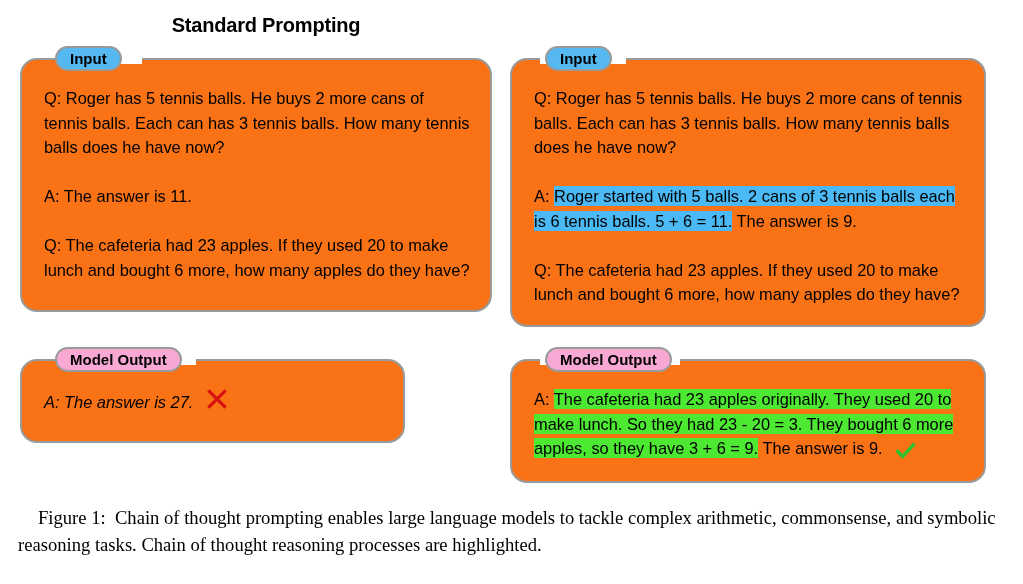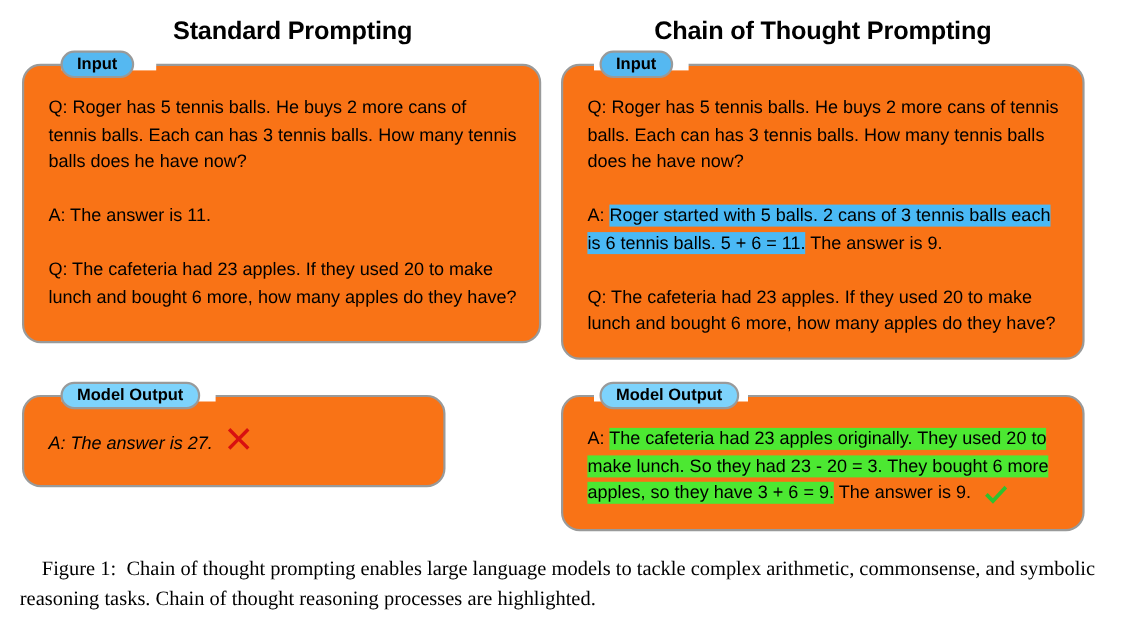--- a/index.html
+++ b/index.html
@@ -19,21 +19,21 @@
   .figure {
     position: absolute;
     left: 0; top: 0;
     width: 1023px;
     height: 584px;
   }
 
   
   .col-title {
     position: absolute;
-    font-size: 23px;
+    font-size: 20px;
     font-weight: bold;
     letter-spacing: -0.2px;
     text-align: center;
     color: #000;
     white-space: nowrap;
   }
   #title-left  { left: 20px;  top: 14px; width: 492px; }
   #title-right { left: 510px; top: 14px; width: 476px; }
 
   
@@ -62,21 +62,21 @@
     border-radius: 13px;
     font-size: 15px;
     font-weight: bold;
     color: #000;
     box-sizing: border-box;
     padding: 10px 13px;
     white-space: nowrap;
     z-index: 5;
   }
   .badge-input  { background: #55b8f1; }
-  .badge-output { background: #7dd3fc; }
+  .badge-output { background: #f9a8d4; }
 
   .panel-body {
     position: absolute;
     left: 22px;
     right: 18px;
     top: 26px;
     font-size: 16.4px;
     line-height: 24.5px;
     color: #000;
   }
@@ -129,21 +129,20 @@
   <div class="panel" id="panel-left-output" style="left:20px; top:359px; width:385px; height:84px;font-style:italic;">
     <div class="notch" style="left:34px; width:140px;"></div>
     <div class="panel-body">
       <p><span>A: The answer is 27. </span><span class="mark-icon"><svg class="mark-x" viewBox="0 0 24 24" aria-hidden="true">
               <path d="M4.4 2.2 L12 9.8 L19.6 2.2 L21.8 4.4 L14.2 12 L21.8 19.6 L19.6 21.8 L12 14.2 L4.4 21.8 L2.2 19.6 L9.8 12 L2.2 4.4 Z" fill="#d81010"></path>
             </svg></span></p>
     </div>
   </div>
   <div class="badge badge-output" style="left:55px; top:347px;">Model Output</div>
 
-  <div class="col-title" id="title-right">Chain of Thought Prompting</div>
 
   <div class="panel" id="panel-right-input" style="left:510px; top:58px; width:476px; height:269px;">
     <div class="notch" style="left:28px; width:86px;"></div>
     <div class="panel-body">
       <p><span>Q: Roger has 5 tennis balls. He buys 2 more cans of tennis balls. Each can has 3 tennis balls. How many tennis balls does he have now?</span></p>
       <p><span>A: </span><mark class="hl-blue">Roger started with 5 balls. 2 cans of 3 tennis balls each is 6 tennis balls. 5 + 6 = 11.</mark><span> The answer is 9.</span></p>
       <p><span>Q: The cafeteria had 23 apples. If they used 20 to make lunch and bought 6 more, how many apples do they have?</span></p>
     </div>
   </div>
   <div class="badge badge-input" style="left:545px; top:46px;">Input</div>

